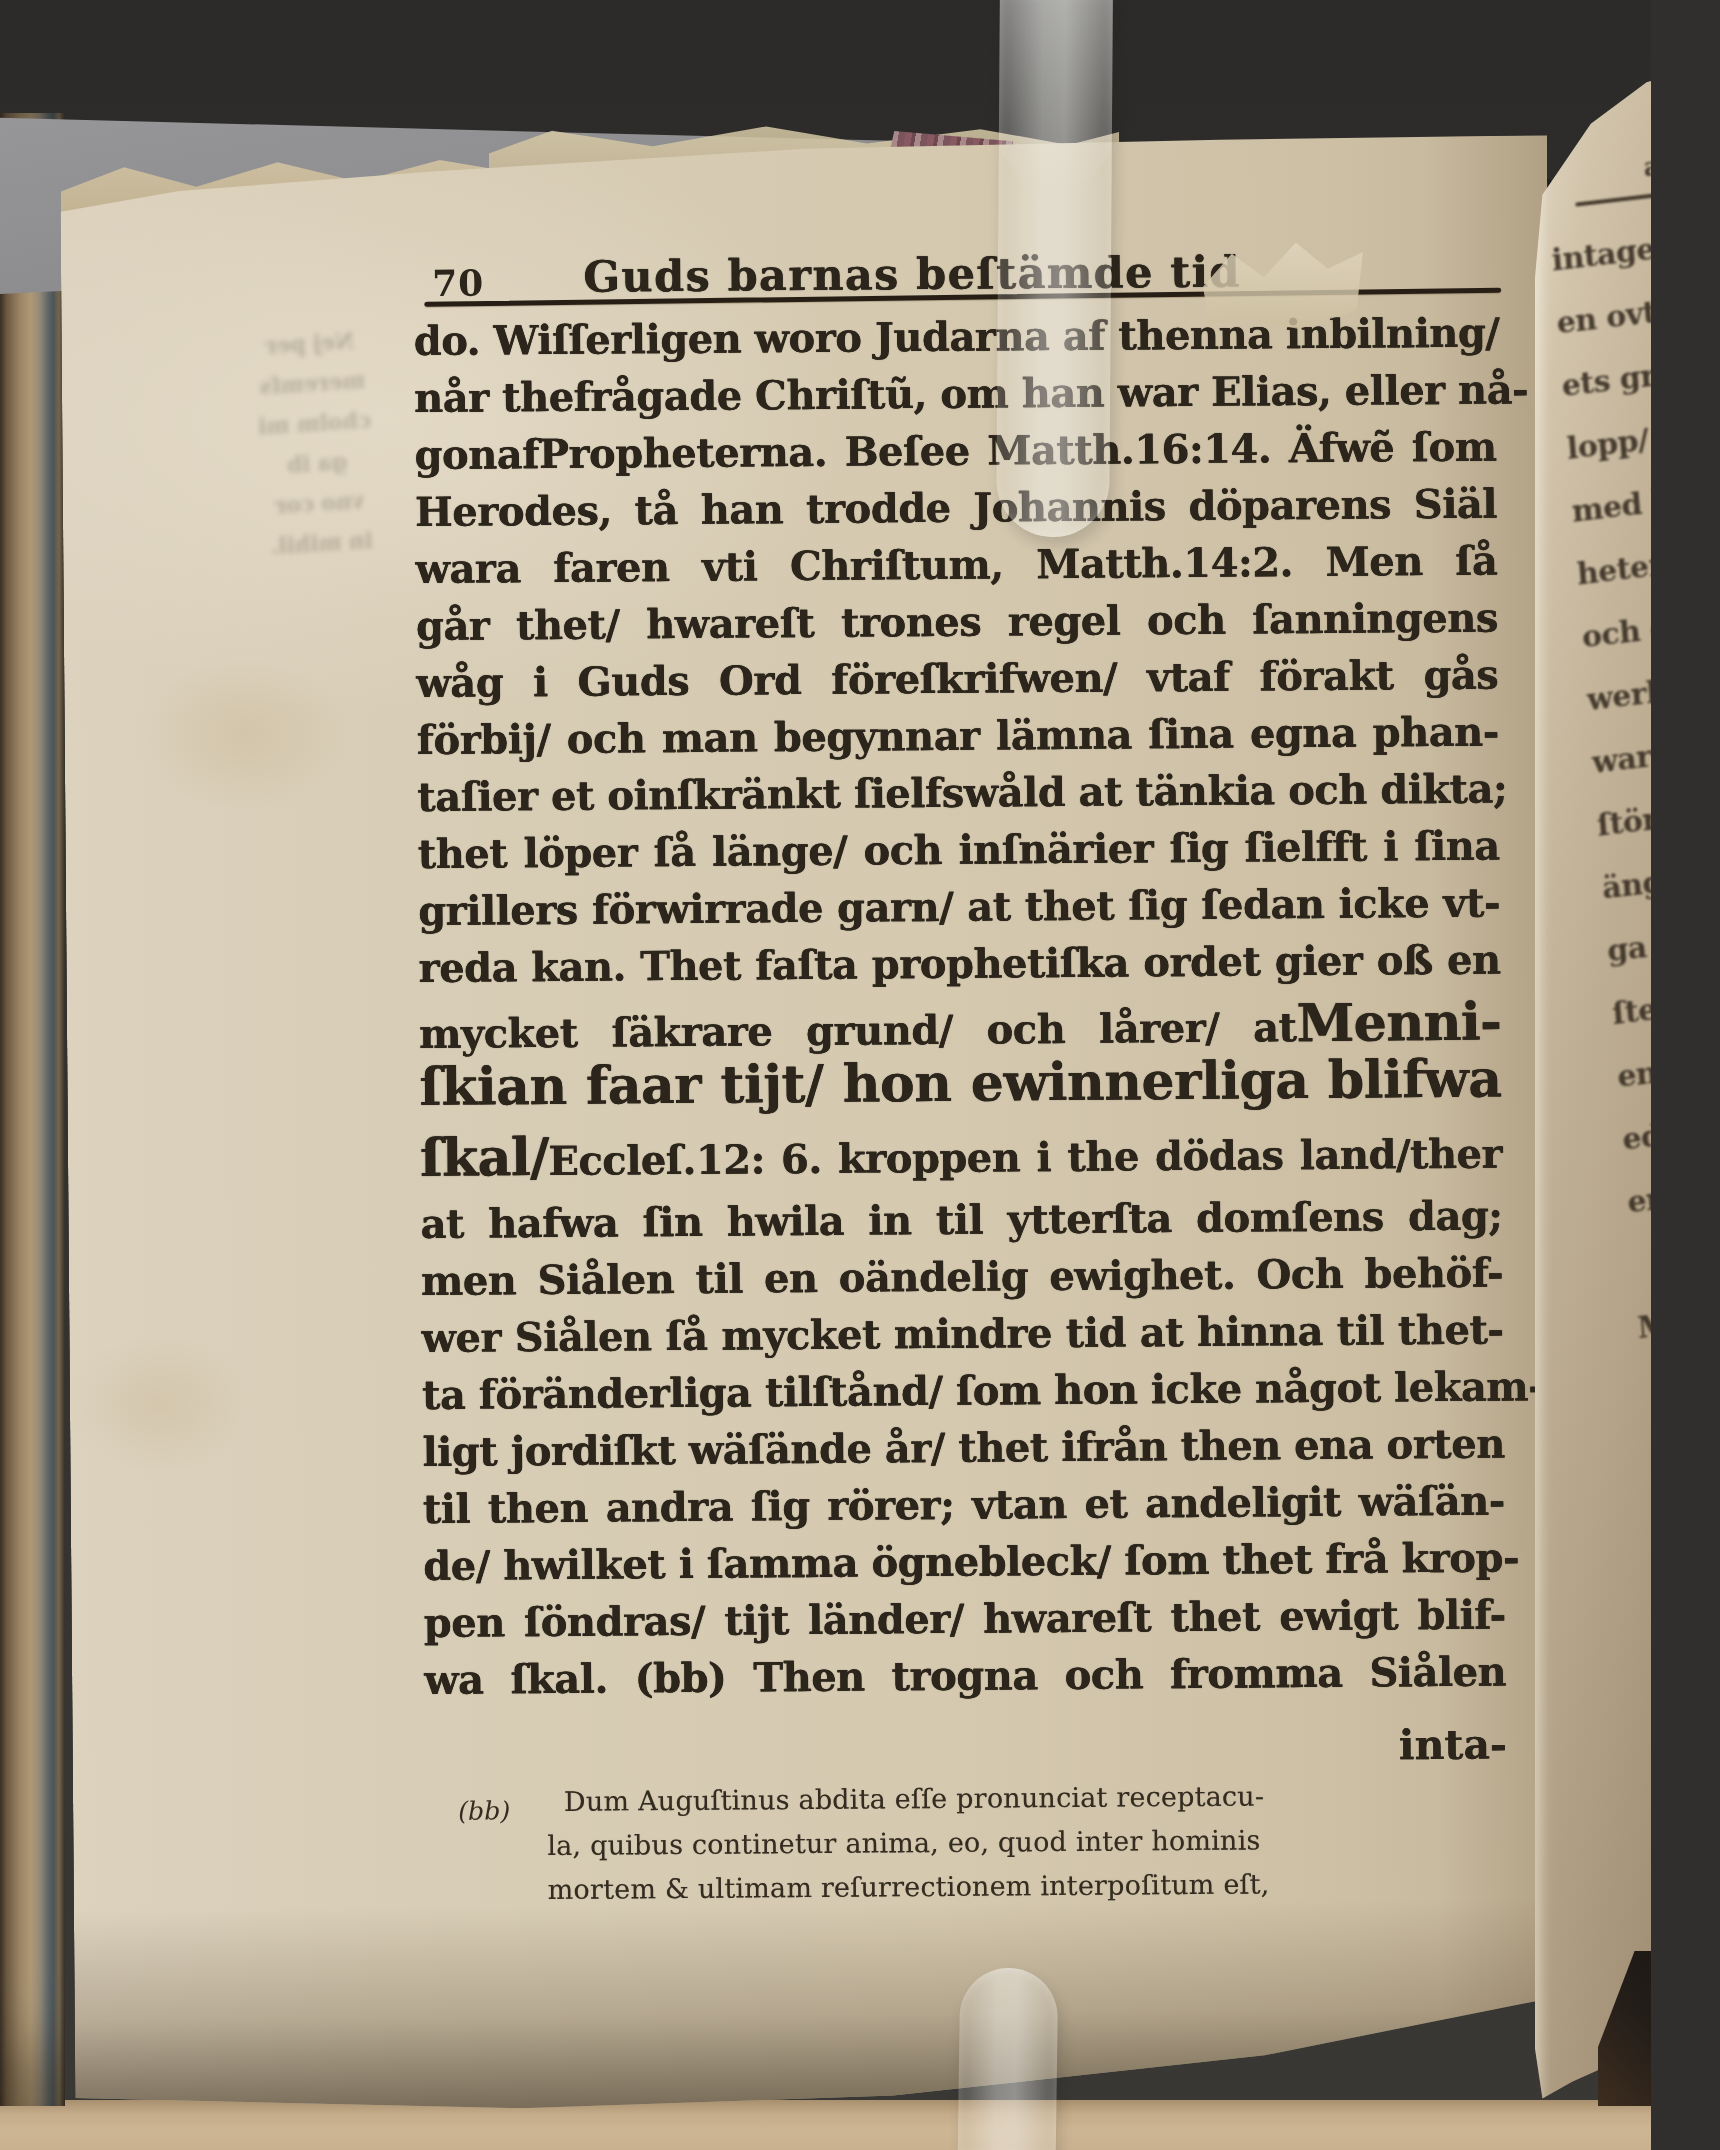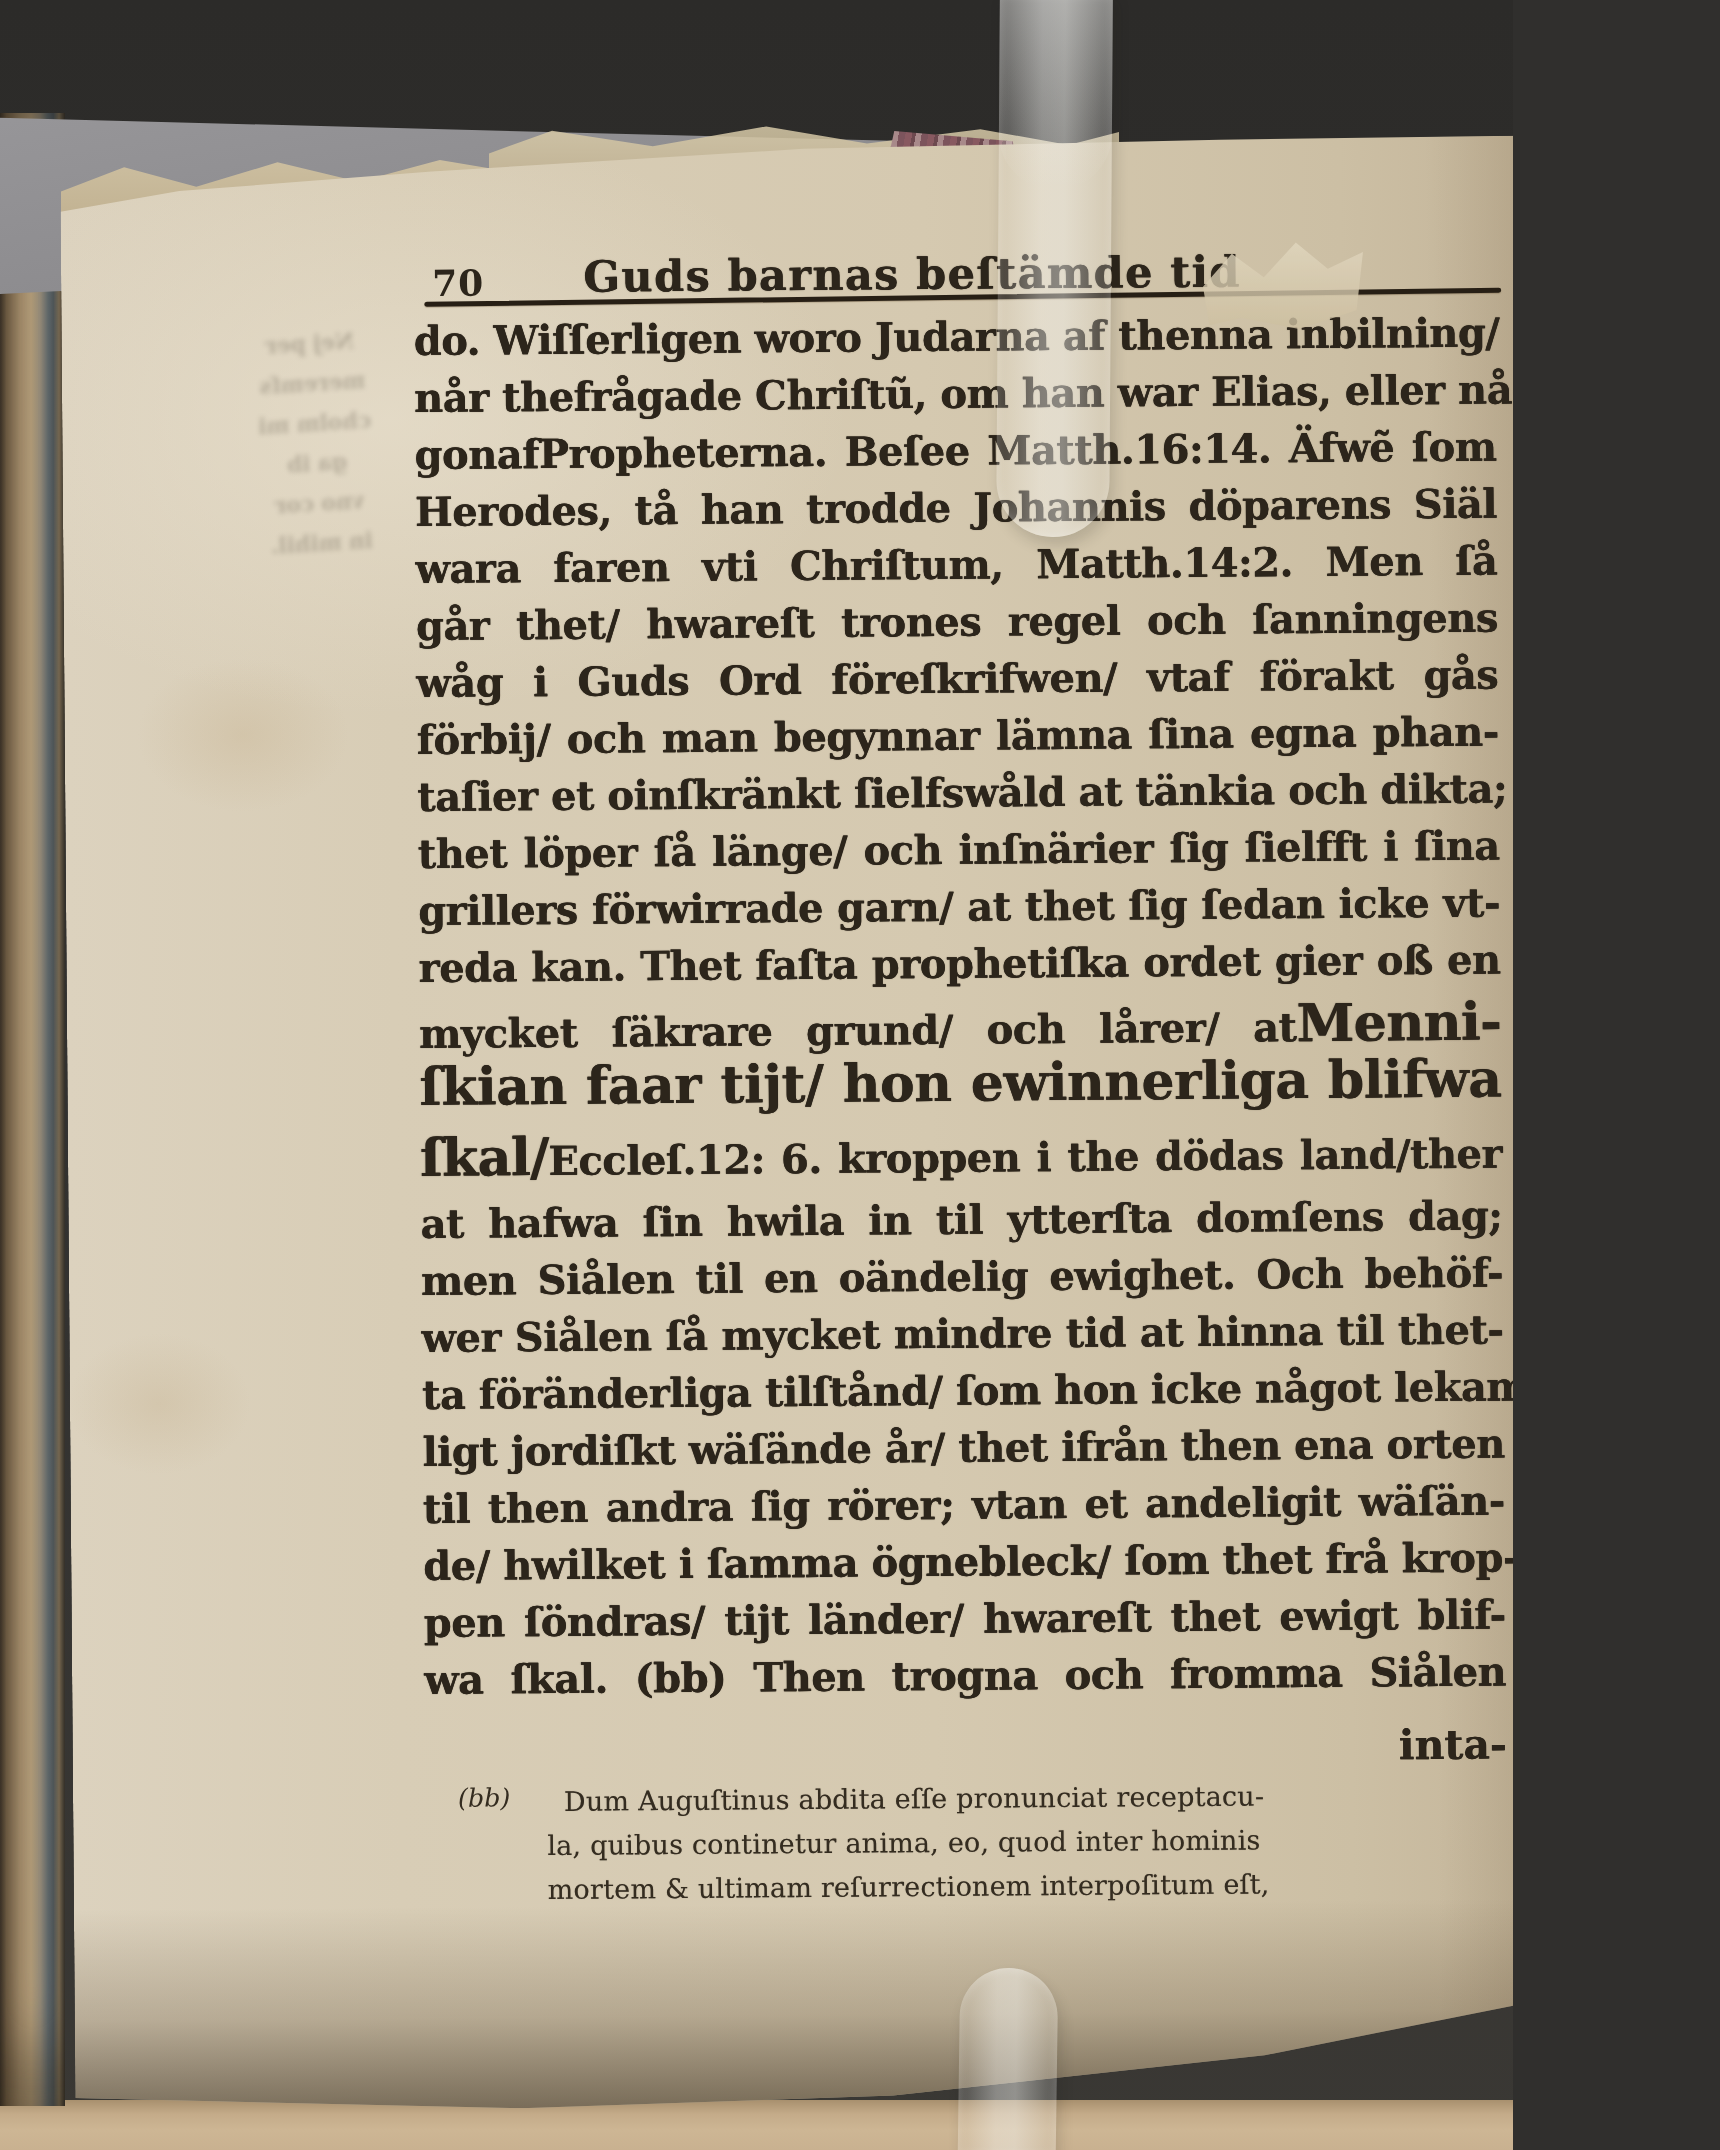--- a/index.html
+++ b/index.html
@@ -1,17 +1,17 @@
 <!DOCTYPE html>
 <html style="font-size:7.5px"><head>
 <meta charset="utf-8">
 <style>
   html,body{margin:0;padding:0;background:#302f2d;}
   #scene{
-    position:relative;width:1513px;height:2151px;overflow:hidden;
+    position:relative;width:1651px;height:2151px;overflow:hidden;
     background:linear-gradient(180deg,#2c2b29 0%,#333230 60%,#3a3834 100%);
     font-family:"DejaVu Serif",serif;
   }
   
   #table-strip{
     position:absolute;left:0;top:2100px;width:1721px;height:50px;
     background:linear-gradient(180deg,#a8906e 0%,#c4ab89 28%,#cdb694 60%,#c9b190 100%);
   }
   
   #spine{
@@ -114,21 +114,21 @@
   .bl>span{display:inline-block;width:100%;}
   .bl-mix{display:flex;justify-content:space-between;align-items:baseline;}
   .bl-mix .seg-n{flex:1 1 auto;text-align:justify;text-align-last:justify;}
   .big{font-size:52px;height:71px;line-height:66px;text-shadow:0.8px 0 0 currentColor,0 0 1.4px rgba(40,32,20,.5);}
   .bl-large{font-size:52px;height:71px;line-height:66px;}
   #catchword{
     position:absolute;left:352px;top:1585px;width:1082px;text-align:right;
     font-size:41px;font-weight:700;text-shadow:0.5px 0 0 currentColor;
   }
   #footnote{position:absolute;left:385px;top:1637px;width:1077px;font-weight:400;color:#342c20;}
-  #fn-marker{position:absolute;left:0;top:2px;font-style:italic;font-size:25.4px;}
+  #fn-marker{position:absolute;left:0;top:15px;font-style:italic;font-size:25.4px;}
   .fn-line{font-size:27px;line-height:44px;letter-spacing:0.2px;text-shadow:0 0 0.7px rgba(52,44,32,.5);}
   .fn-1{padding-left:106px;}
   .fn-2{padding-left:89px;}
   .fn-3{padding-left:89px;}
   
   #recto{
     position:absolute;left:1535px;top:28px;width:186px;height:2083px;overflow:hidden;
     background:linear-gradient(100deg,#e4dac6 0%,#d2c4ab 14%,#c2b399 34%,#b4a388 58%,#a29076 84%,#8d7d64 100%);
     clip-path:polygon(4% 8%,30% 4.6%,60% 2.6%,100% 1.6%,100% 94.6%,70% 96.6%,20% 98.6%,4% 99.4%,0 97%,0 12%);
     box-shadow:inset 6.6px 0 12.2px rgba(255,252,240,.45);

